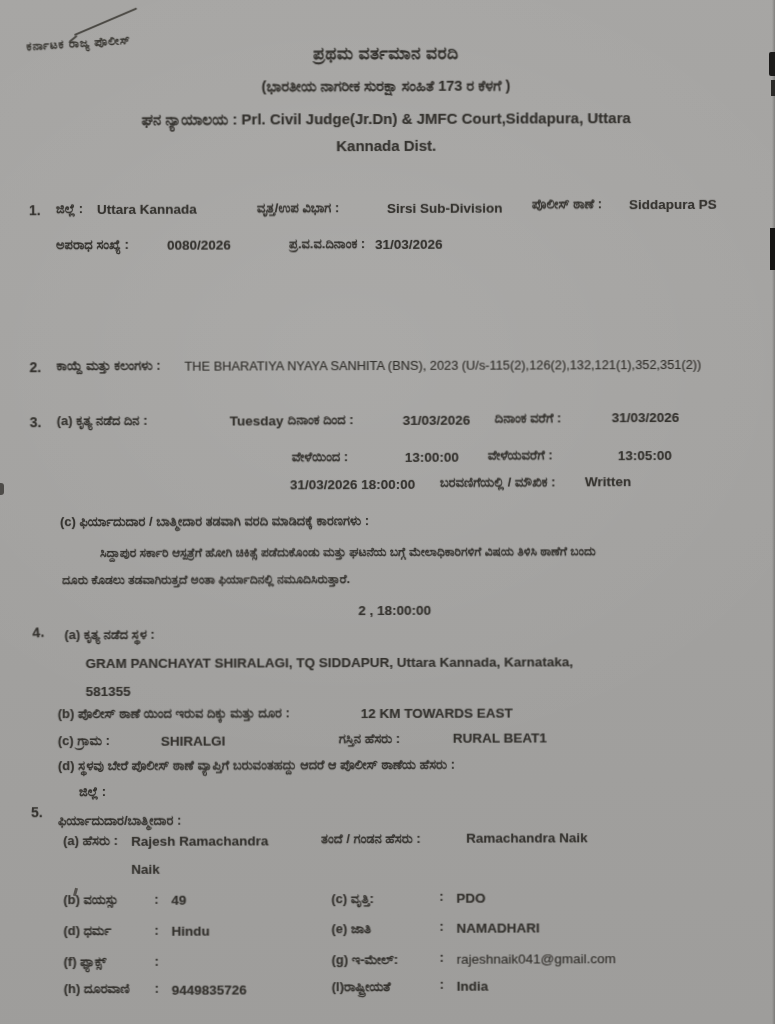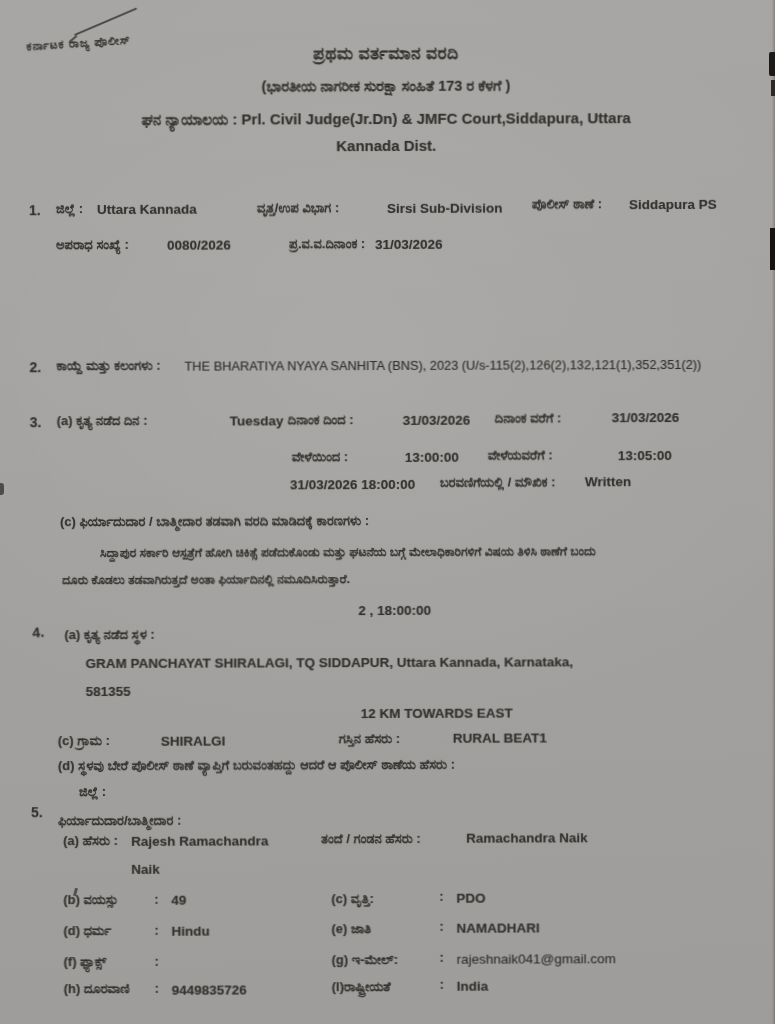--- a/index.html
+++ b/index.html
@@ -75,20 +75,21 @@
     <div class="t en" style="left:556px;top:475px;margin-left:29px;">Written</div>
     <div class="t kn" style="left:60px;top:514px;">(c) ಫಿರ್ಯಾದುದಾರ / ಬಾತ್ಮೀದಾರ ತಡವಾಗಿ ವರದಿ ಮಾಡಿದಕ್ಕೆ ಕಾರಣಗಳು :</div>
     <div class="t kn light" style="left:100px;top:545px;font-size:12.2px;font-weight:600;">ಸಿದ್ದಾಪುರ ಸರ್ಕಾರಿ ಆಸ್ಪತ್ರೆಗೆ ಹೋಗಿ ಚಿಕಿತ್ಸೆ ಪಡೆದುಕೊಂಡು ಮತ್ತು ಘಟನೆಯ ಬಗ್ಗೆ ಮೇಲಾಧಿಕಾರಿಗಳಿಗೆ ವಿಷಯ ತಿಳಿಸಿ ಠಾಣೆಗೆ ಬಂದು</div>
     <div class="t kn light" style="left:62px;top:572px;font-size:12.2px;font-weight:600;">ದೂರು ಕೊಡಲು ತಡವಾಗಿರುತ್ತದೆ ಅಂತಾ ಫಿರ್ಯಾದಿನಲ್ಲಿ ನಮೂದಿಸಿರುತ್ತಾರೆ.</div>
     <div class="t en" style="left:358px;top:603px;">2 , 18:00:00</div>
 
     <div class="t num" style="left:32px;top:623px;transform:rotate(-4deg);">4.</div>
     <div class="t kn" style="left:64px;top:627px;">(a) ಕೃತ್ಯ ನಡೆದ ಸ್ಥಳ :</div>
     <div class="t en" style="left:85px;top:655px;">GRAM PANCHAYAT SHIRALAGI, TQ SIDDAPUR, Uttara Kannada, Karnataka,</div>
     <div class="t en" style="left:85px;top:683px;">581355</div>
+    <div class="t kn" style="left:57px;top:706px;">(b) ಪೊಲೀಸ್ ಠಾಣೆ ಯಿಂದ ಇರುವ ದಿಕ್ಕು ಮತ್ತು ದೂರ :</div>
     <div class="t en" style="left:360px;top:706px;">12 KM TOWARDS EAST</div>
     <div class="t kn" style="left:57px;top:733px;">(c) ಗ್ರಾಮ :</div>
     <div class="t en" style="left:124px;top:733px;margin-left:36px;">SHIRALGI</div>
     <div class="t kn" style="left:338px;top:732px;">ಗಸ್ತಿನ ಹೆಸರು :</div>
     <div class="t en" style="left:452px;top:731px;">RURAL BEAT1</div>
     <div class="t kn" style="left:57px;top:758px;">(d) ಸ್ಥಳವು ಬೇರೆ ಪೊಲೀಸ್ ಠಾಣೆ ವ್ಯಾಪ್ತಿಗೆ ಬರುವಂತಹದ್ದು ಆದರೆ ಆ ಪೊಲೀಸ್ ಠಾಣೆಯ ಹೆಸರು :</div>
     <div class="t kn" style="left:78px;top:784px;">ಜಿಲ್ಲೆ :</div>
 
     <div class="t num" style="left:30px;top:803px;">5.</div>
     <div class="t kn" style="left:57px;top:780px;margin-top:33px;">ಫಿರ್ಯಾದುದಾರ/ಬಾತ್ಮೀದಾರ :</div>

